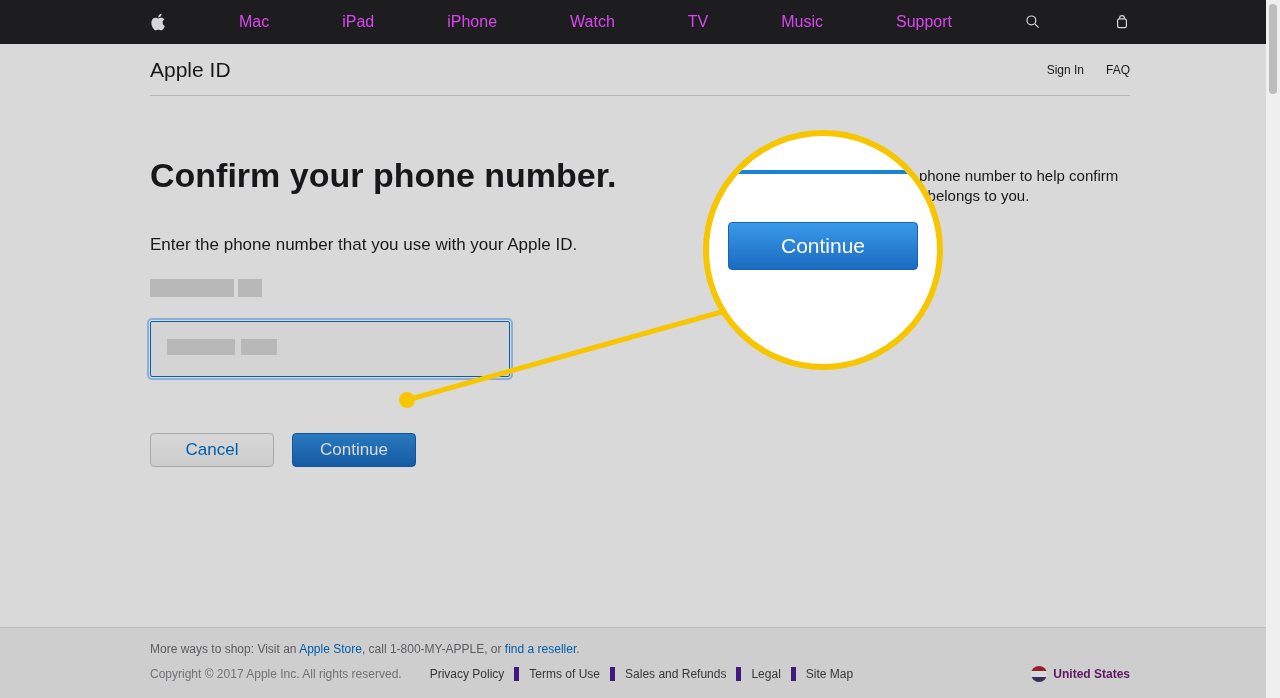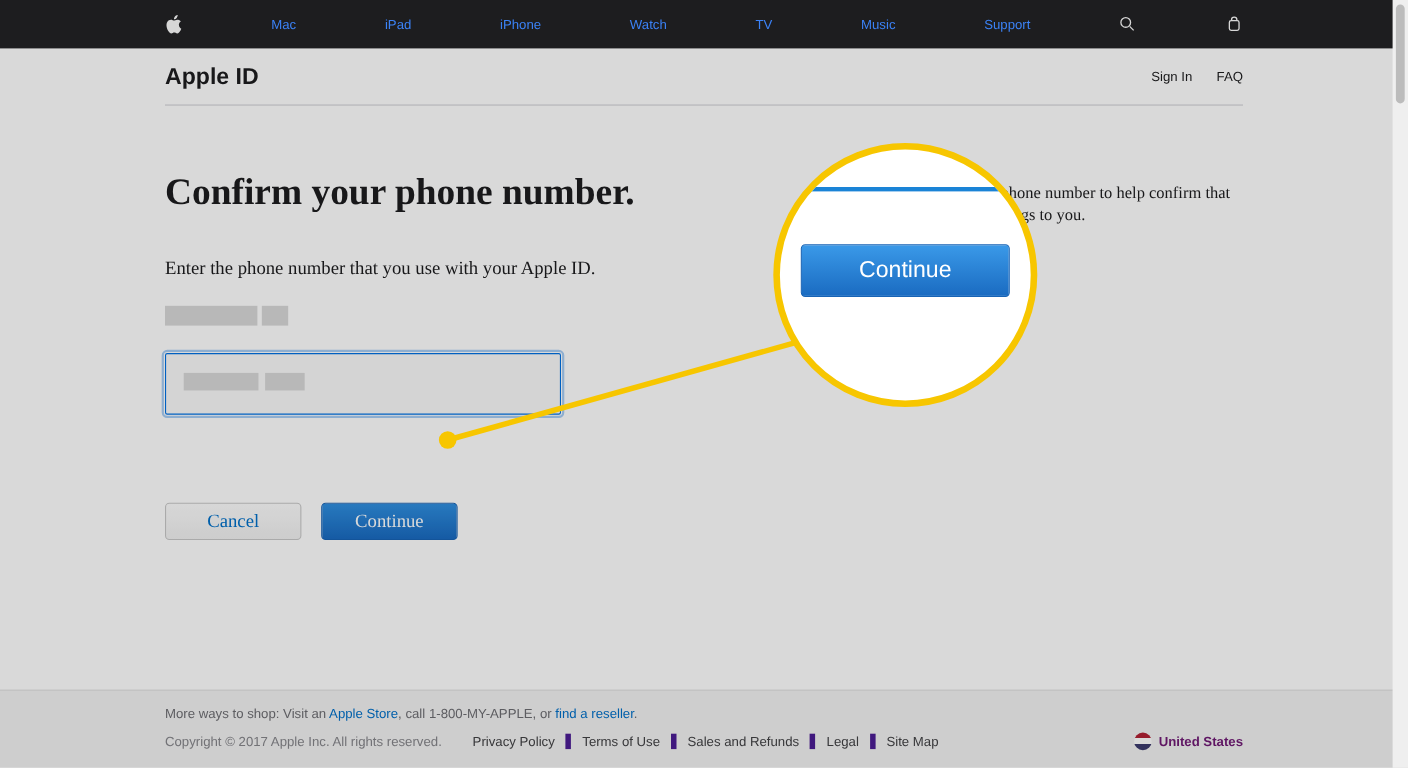--- a/index.html
+++ b/index.html
@@ -6,49 +6,49 @@
 html,body { width:1280px; height:698px; font-family:-apple-system,"Helvetica Neue",Helvetica,Arial,sans-serif; background:#fff; overflow:hidden; }
 
 
 body::after {
   content:""; position:absolute; inset:0; background:rgba(0,0,0,0.15); pointer-events:none;
 }
 
 
 .global-nav { position:relative; width:100%; height:44px; background:#1d1d1f; color:#d6d6d6; display:flex; align-items:center; justify-content:center; z-index:1; }
 .global-nav ul { list-style:none; display:flex; align-items:center; gap:0; width:980px; justify-content:space-between; }
-.global-nav li { font-size:12px; color:#3b82f6; cursor:pointer; }
+.global-nav li { font-size:16px; color:#d946ef; cursor:pointer; }
 .apple-logo svg { width:16px; height:18px; fill:#d6d6d6; display:block; }
 .search-icon svg, .bag-icon svg { width:16px; height:18px; display:block; }
 .search-icon svg { stroke:#d6d6d6; fill:none; stroke-width:1.5; }
 .bag-icon svg { stroke:#d6d6d6; fill:none; stroke-width:1.5; }
 
 
 .local-header { width:980px; margin:0 auto; height:52px; display:flex; align-items:center; justify-content:space-between; border-bottom:1px solid #d2d2d7; }
-.local-header h1 { font-size:21px; font-weight:700; color:#1d1d1f; }
+.local-header h1 { font-size:21px; font-weight:400; color:#1d1d1f; }
 .local-header .links { display:flex; gap:22px; font-size:12px; color:#1d1d1f; }
 .local-header .links span { cursor:pointer; }
 
 
-.main { width:980px; margin:0 auto; padding-top:60px; position:relative;font-family:Liberation Serif, serif; }
+.main { width:980px; margin:0 auto; padding-top:60px; position:relative; }
 .page-title { font-size:34px; font-weight:700; color:#1d1d1f; letter-spacing:0; margin-bottom:40px; }
 .instruction { font-size:17px; color:#1d1d1f; margin-bottom:24px; }
 
 .redacted { display:inline-block; background:#d9d9d9; }
 .redacted.block1 { width:84px; height:18px; margin-right:4px;}
 .redacted.block2 { width:24px; height:18px;}
 .redacted-row { margin-bottom:20px; line-height:18px;}
 
 .phone-field { width:360px; height:56px; border:1px solid #0071e3; outline:2px solid rgba(0,113,227,0.35); outline-offset:1px; border-radius:2px; padding:6px 16px 6px 16px; background:#fafafa; display:flex; flex-direction:column; justify-content:center; }
 .phone-field .label { font-size:12px; color:#6e6e73; margin-bottom:2px;}
 .phone-field .value .redacted.v1 { width:68px; height:16px; margin-right:6px;}
 .phone-field .value .redacted.v2 { width:36px; height:16px;}
 
 .button-row { margin-top:56px; display:flex; gap:18px; }
-.btn { height:34px; min-width:124px; border-radius:4px; font-size:17px; display:flex; align-items:center; justify-content:center; cursor:pointer; padding:12px 24px;margin-top:24px;}
+.btn { height:34px; min-width:124px; border-radius:4px; font-size:17px; display:flex; align-items:center; justify-content:center; cursor:pointer; padding:12px 24px;}
 .btn-cancel { background:linear-gradient(#fdfdfd,#f1f1f1); border:1px solid #c8c8c8; color:#0070c9; }
 .btn-continue { background:linear-gradient(#2f8fe0,#1a6bc1); border:1px solid #1763b5; color:#fff; position:relative; }
 
 .side-info { position:absolute; right:0; top:70px; width:320px; font-size:15px; line-height:1.35; color:#1d1d1f; }
 
 
 .callout { position:absolute; left:703px; top:130px; width:240px; height:240px; border-radius:50%; border:6px solid #f7c600; background:#fff; z-index:5; overflow:hidden; display:flex; align-items:center; justify-content:center; }
 .callout-inner { width:100%; padding:0 12px; }
 .callout-bar { height:4px; width:100%; background:#1a83d6; margin-bottom:48px; margin-top:-60px;}
 .callout-btn { margin:0 auto; width:190px; height:48px; border-radius:4px; background:linear-gradient(#3a99e8,#1a6bc1); border:1px solid #1763b5; color:#fff; font-size:21px; display:flex; align-items:center; justify-content:center; }

